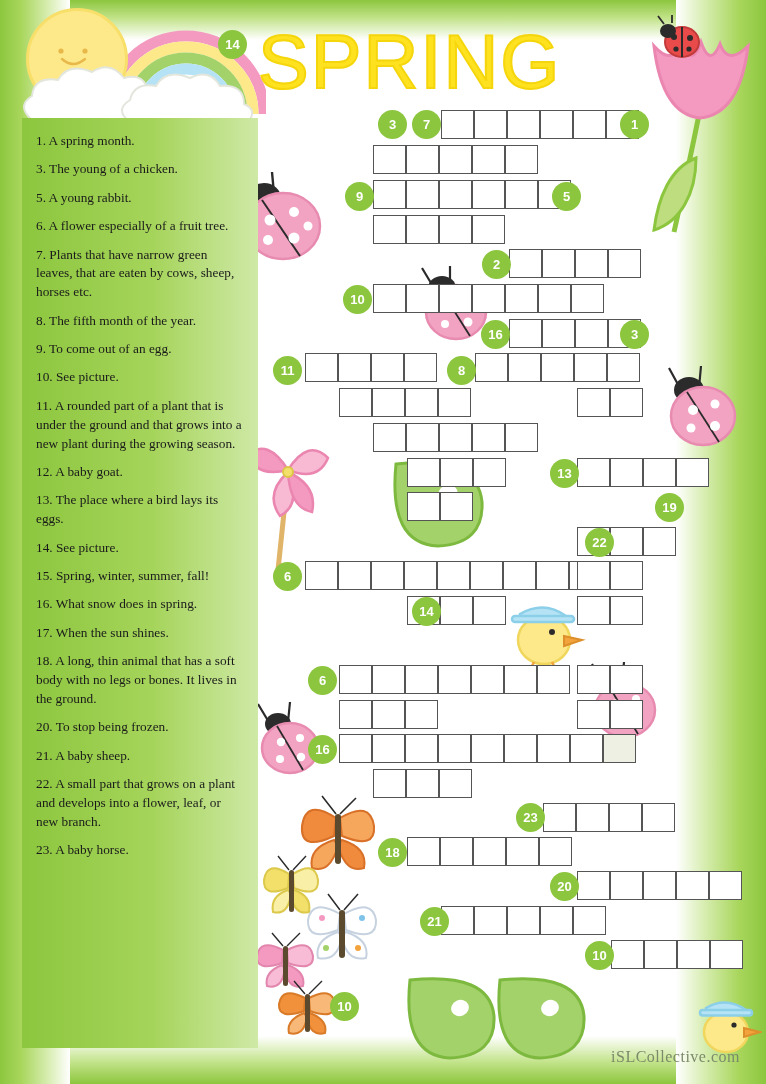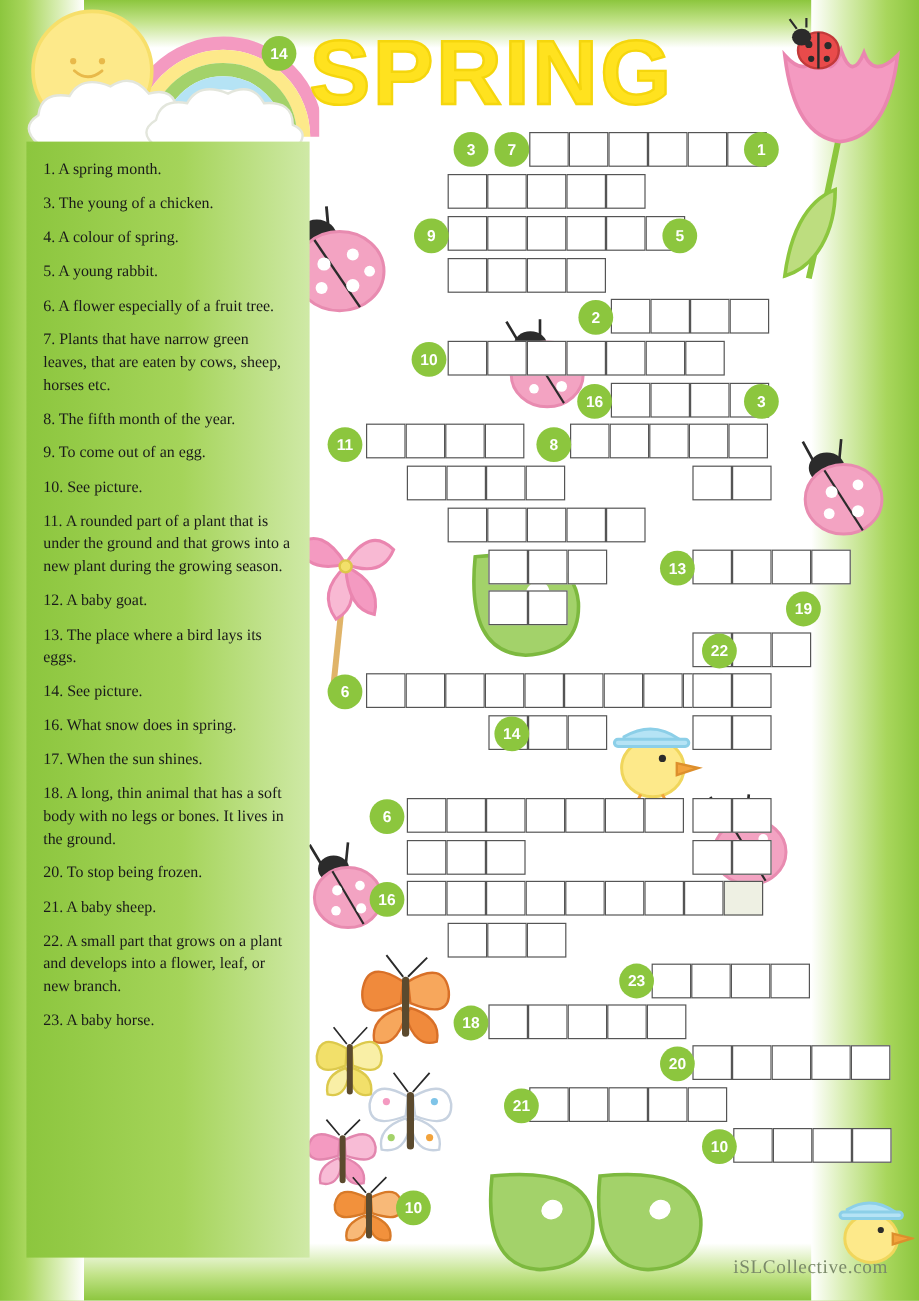--- a/index.html
+++ b/index.html
@@ -63,21 +63,21 @@
     color: #1a1a1a;
     margin-bottom: 9.5px;
   }
   
   .title {
     position: absolute;
     left: 258px;
     top: 18px;
     font-family: "Liberation Sans", sans-serif;
     font-size: 76px;
-    font-weight: bold;
+    font-weight: normal;
     letter-spacing: 2px;
     color: #ffe21f;
     -webkit-text-stroke: 2px #f5d60d;
     text-shadow: 0 0 1px #f3d000;
   }
   
   .cell {
     position: absolute;
     width: 33px;
     height: 29px;
@@ -320,31 +320,31 @@
     <path d="M33,20 Q10,8 7,26 Q6,42 32,33 Z" fill="#f2913c" stroke="#d87a28" stroke-width="2"></path>
     <path d="M37,20 Q60,8 63,26 Q64,42 38,33 Z" fill="#f8b978" stroke="#d87a28" stroke-width="2"></path>
     <path d="M32,35 Q14,42 17,55 Q32,59 35,39 Z" fill="#f8b978" stroke="#d87a28" stroke-width="2"></path>
     <path d="M38,35 Q56,42 53,55 Q38,59 35,39 Z" fill="#f2913c" stroke="#d87a28" stroke-width="2"></path>
     <rect x="33" y="16" width="5" height="38" rx="2.5" fill="#5b4a2e"></rect>
   </svg>
 
   <div class="clue-panel" id="clue-list">
       <div class="clue">1. A spring month.</div>
       <div class="clue">3. The young of a chicken.</div>
-      <div class="clue">4. A colour of spring.</div>
       <div class="clue">5. A young rabbit.</div>
       <div class="clue">6. A flower especially of a fruit tree.</div>
       <div class="clue">7. Plants that have narrow green leaves, that are eaten by cows, sheep, horses etc.</div>
       <div class="clue">8. The fifth month of the year.</div>
       <div class="clue">9. To come out of an egg.</div>
       <div class="clue">10. See picture.</div>
       <div class="clue">11. A rounded part of a plant that is under the ground and that grows into a new plant during the growing season.</div>
       <div class="clue">12. A baby goat.</div>
       <div class="clue">13. The place where a bird lays its eggs.</div>
       <div class="clue">14. See picture.</div>
+      <div class="clue">15. Spring, winter, summer, fall!</div>
       <div class="clue">16. What snow does in spring.</div>
       <div class="clue">17. When the sun shines.</div>
       <div class="clue">18. A long, thin animal that has a soft body with no legs or bones. It lives in the ground.</div>
       <div class="clue">20. To stop being frozen.</div>
       <div class="clue">21. A baby sheep.</div>
       <div class="clue">22. A small part that grows on a plant and develops into a flower, leaf, or new branch.</div>
       <div class="clue">23. A baby horse.</div>
     </div>
 
   <div id="grid-layer">

